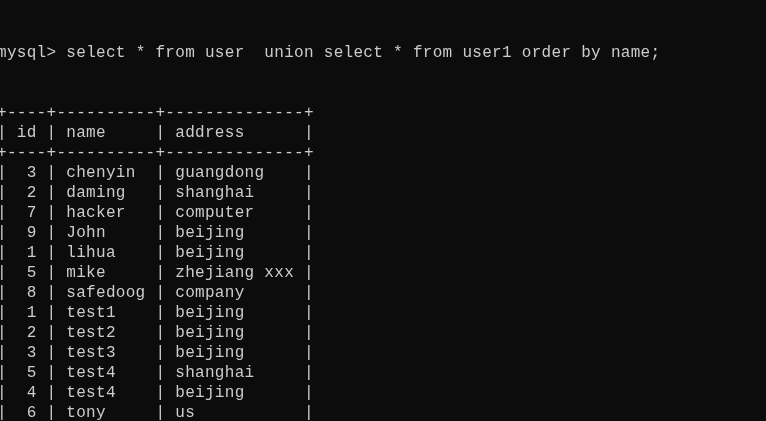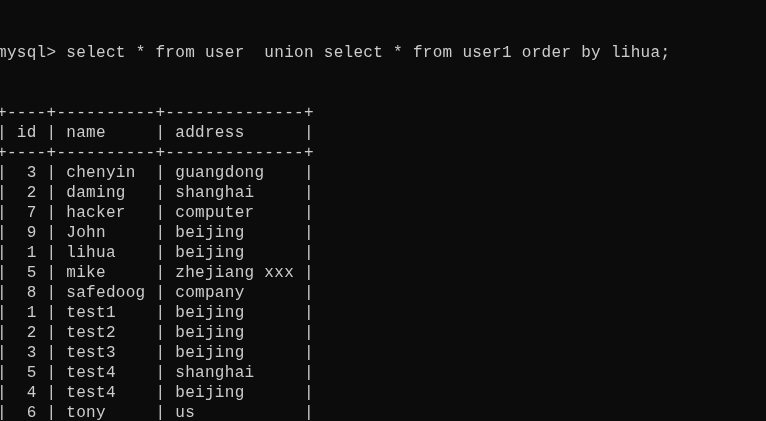--- a/index.html
+++ b/index.html
@@ -27,16 +27,16 @@
   }
   .line {
     height: 20px;
     white-space: pre;
   }
 </style>
 </head>
 <body style="background: rgb(12, 12, 12);">
 
 <div class="terminal" style="color: rgb(204, 204, 204);">
-  <div class="line"><span>mysql&gt;</span><span> select * from user  union select * from user1 order by lihua;</span></div>
+  <div class="line"><span>mysql&gt;</span><span> select * from user  union select * from user1 order by name;</span></div>
   <div id="result-table"><div class="line">+----+----------+--------------+</div><div class="line">| id | name     | address      |</div><div class="line">+----+----------+--------------+</div><div class="line">|  3 | chenyin  | guangdong    |</div><div class="line">|  2 | daming   | shanghai     |</div><div class="line">|  7 | hacker   | computer     |</div><div class="line">|  9 | John     | beijing      |</div><div class="line">|  1 | lihua    | beijing      |</div><div class="line">|  5 | mike     | zhejiang xxx |</div><div class="line">|  8 | safedoog | company      |</div><div class="line">|  1 | test1    | beijing      |</div><div class="line">|  2 | test2    | beijing      |</div><div class="line">|  3 | test3    | beijing      |</div><div class="line">|  5 | test4    | shanghai     |</div><div class="line">|  4 | test4    | beijing      |</div><div class="line">|  6 | tony     | us           |</div></div>
   
 </div>
 
 </body></html>

